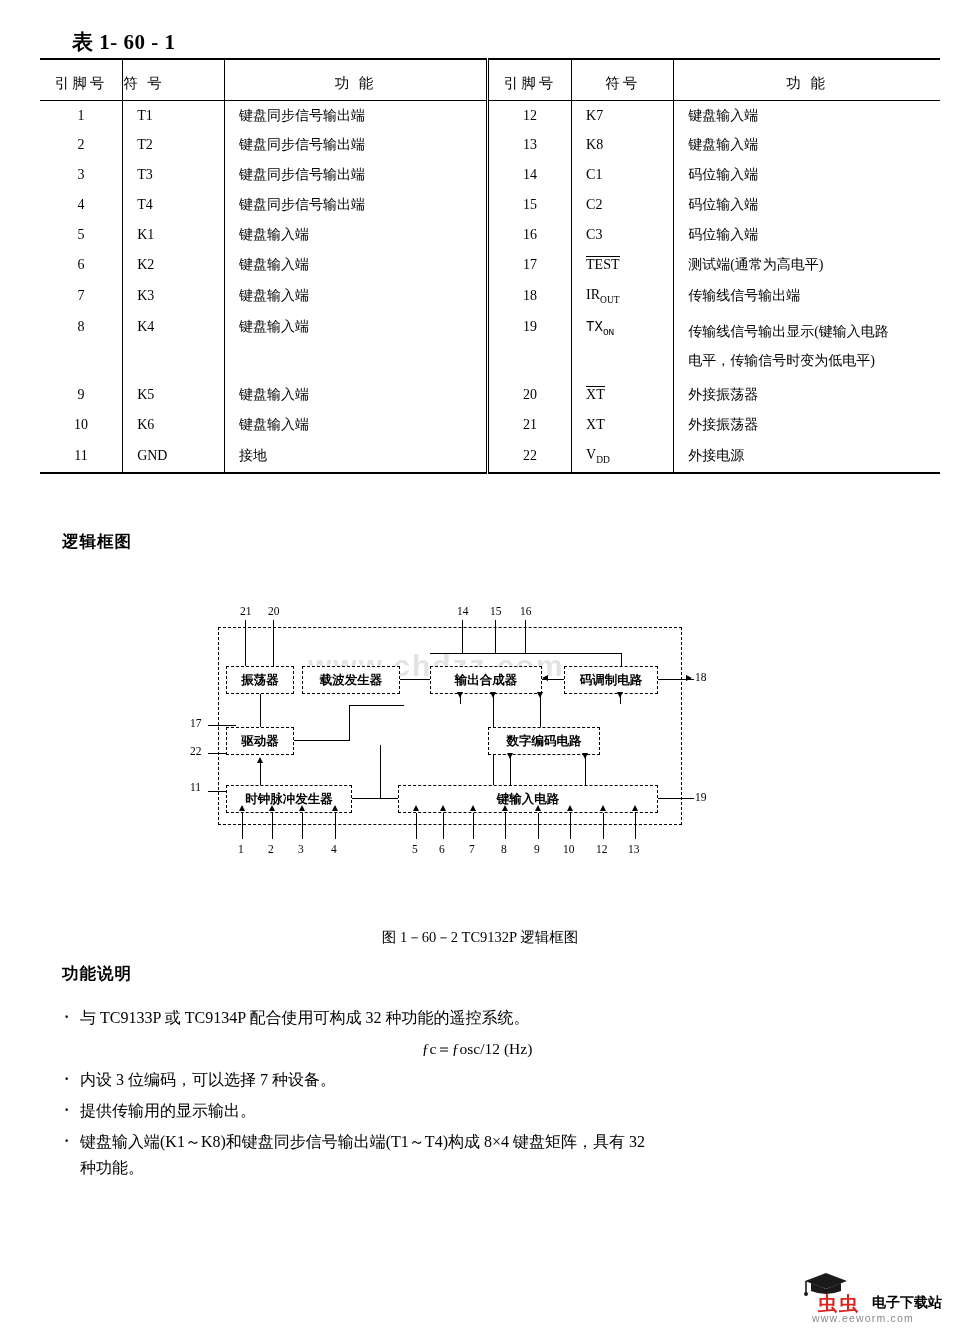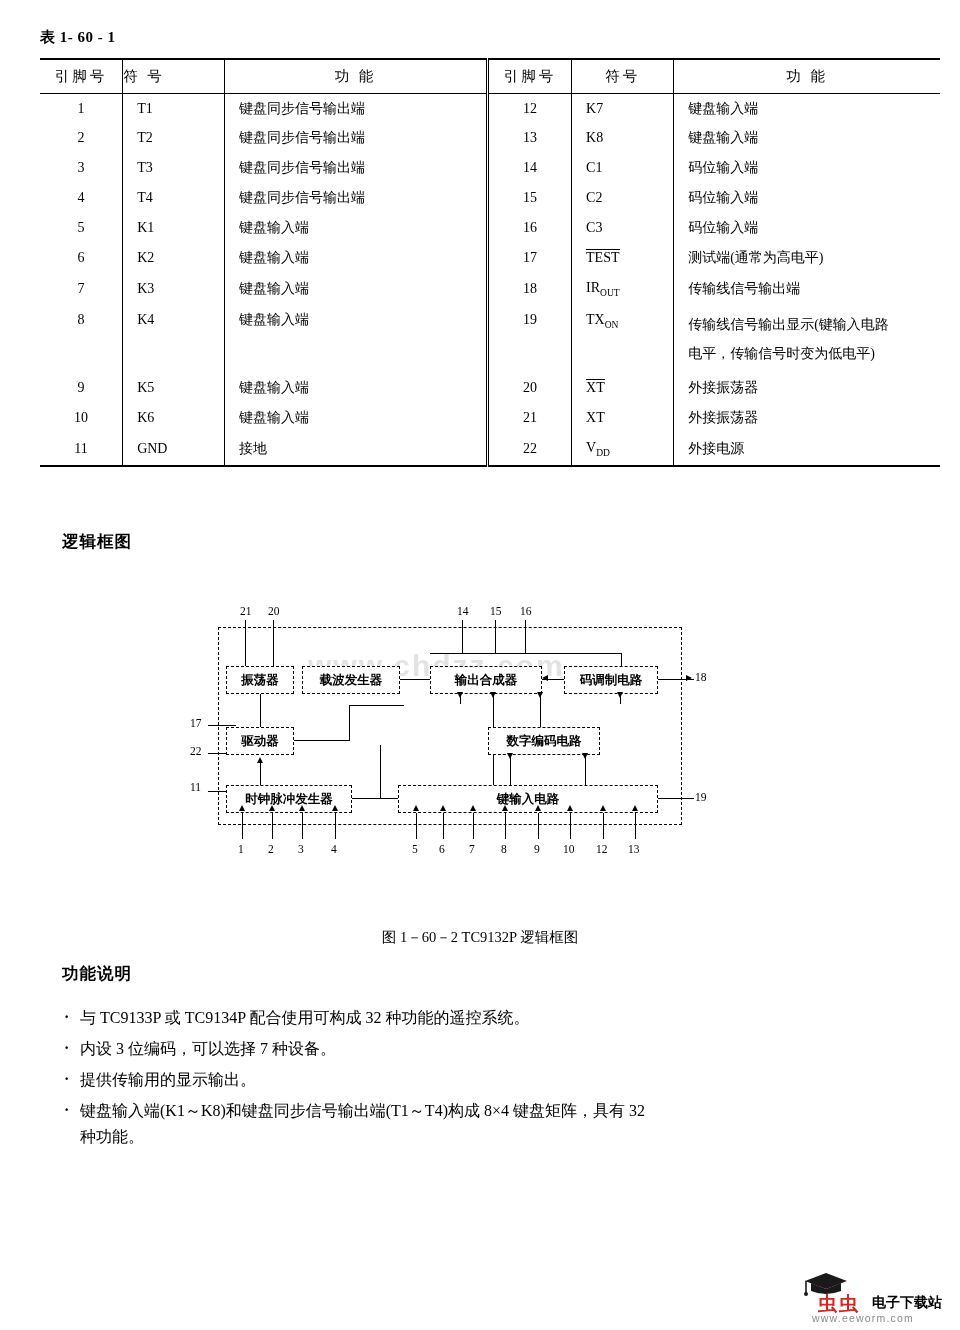--- a/index.html
+++ b/index.html
@@ -19,24 +19,24 @@
   
   .caption-row {
     position: absolute;
     left: 40px;
     top: 28px;
     width: 900px;
     height: 26px;
   }
   .tbl-num {
     position: absolute;
-    left: 0;
+    left: 32px;
     top: 0;
     font-weight: bold;
-    font-size: 15px;
+    font-size: 21px;
     letter-spacing: .5px;
   }
   .tbl-title {
     position: absolute;
     left: 0;
     top: 0;
     width: 900px;
     text-align: center;
     font-weight: bold;
     font-size: 15.5px;
@@ -50,21 +50,21 @@
     width: 900px;
   }
   table.pins {
     border-collapse: collapse;
     width: 900px;
     font-size: 14px;
   }
   table.pins thead th {
     font-weight: normal;
     font-size: 14.5px;
-    padding: 7px 0 7px 0;
+    padding: 14px 0 7px 0;
     letter-spacing: 3px;
   }
   .rule-top { border-top: 2.2px solid #000; }
   .rule-mid { border-bottom: 1px solid #000; }
   .rule-bot { border-bottom: 2.2px solid #000; }
 
   table.pins td {
     padding: 5.5px 0;
     vertical-align: middle;
     font-size: 14px;
@@ -333,21 +333,21 @@
         <td class="col-pin2 c-sepd">18</td>
         <td class="col-sym2 c-sep"><span>IR</span><sub>OUT</sub></td>
         <td class="col-fn2 c-sep">传输线信号输出端</td>
       </tr>
 
       <tr>
         <td class="col-pin" style="vertical-align:top;padding-top:6px;">8</td>
         <td class="col-sym c-sep" style="vertical-align:top;padding-top:6px;">K4</td>
         <td class="col-fn c-sep" style="vertical-align:top;padding-top:6px;">键盘输入端</td>
         <td class="col-pin2 c-sepd" style="vertical-align:top;padding-top:6px;">19</td>
-        <td class="col-sym2 c-sep" style="vertical-align:top;padding-top:6px;"><span>TX</span><sub>ON</sub></td>
+        <td class="col-sym2 c-sep" style="vertical-align:top;padding-top:6px;font-family:Liberation Mono, monospace;"><span>TX</span><sub>ON</sub></td>
         <td class="col-fn2 c-sep" style="vertical-align:top;padding-top:6px;line-height:2.05;">
           <span>传输线信号输出显示(键输入电路</span><br>
           <span>电平，传输信号时变为低电平)</span>
         </td>
       </tr>
 
       <tr>
         <td class="col-pin">9</td>
         <td class="col-sym c-sep">K5</td>
         <td class="col-fn c-sep">键盘输入端</td>
@@ -497,20 +497,21 @@
   <div class="arrow-up" style="left:442px; top:200px;"></div>
   <div class="pinlabel" style="left:438px; top:238px;">13</div>
 </div>
 
 <div class="fig-caption">图 1－60－2  TC9132P 逻辑框图</div>
 
 <div class="sec-head" id="head-func">功能说明</div>
 
 <div class="bullets">
   <div class="bullet">与 TC9133P 或 TC9134P 配合使用可构成 32 种功能的遥控系统。</div>
+  <div class="formula">ƒc＝ƒosc/12 (Hz)</div>
   <div class="bullet">内设 3 位编码，可以选择 7 种设备。</div>
   <div class="bullet">提供传输用的显示输出。</div>
   <div class="bullet">
     <span>键盘输入端(K1～K8)和键盘同步信号输出端(T1～T4)构成 8×4 键盘矩阵，具有 32</span><br>
     <span>种功能。</span>
   </div>
 </div>
 
 <div class="logo">
   <svg class="logo-cap" viewBox="0 0 44 24">

